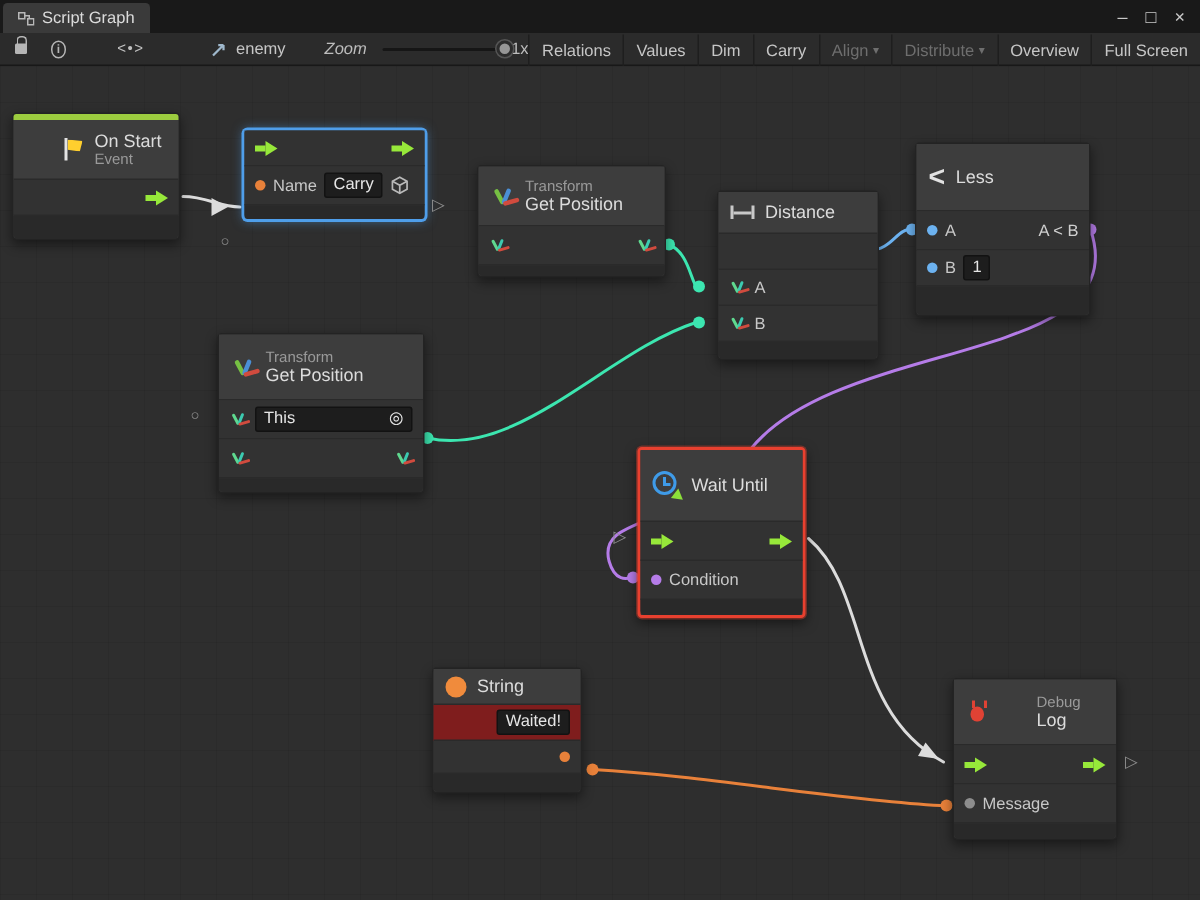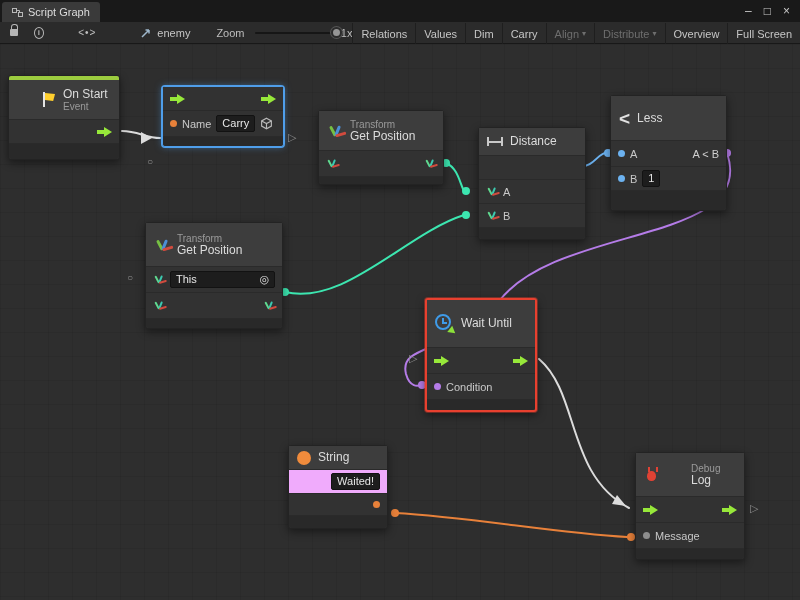--- a/index.html
+++ b/index.html
@@ -19,21 +19,21 @@
   
   #toolbar{position:absolute;left:0;top:22px;width:800px;height:22px;background:#2b2b2b;
            border-bottom:1px solid #181818;display:flex;align-items:center;color:#c6c6c6;font-size:11px;}
   .lock{position:relative;width:9px;height:7px;background:#b5b5b5;border-radius:1px;margin-left:10px;}
   .lock::before{content:"";position:absolute;top:-5px;left:1px;width:5px;height:5px;
                 border:1.5px solid #b5b5b5;border-bottom:none;border-radius:3px 3px 0 0;}
   .info{position:relative;width:12px;height:12px;border:1.5px solid #b5b5b5;border-radius:50%;
         margin-left:16px;color:#b5b5b5;font-size:8px;font-weight:bold;display:flex;align-items:center;justify-content:center;}
   .codeicon{margin-left:34px;color:#c0c0c0;font-size:10px;letter-spacing:1px;}
   .graphname{display:flex;align-items:center;gap:5px;margin-left:44px;}
-  .zoomlabel{margin-left:26px;color:#bdbdbd;}
+  .zoomlabel{margin-left:26px;color:#bdbdbd;font-style:italic;}
   .track{position:relative;width:92px;height:2px;background:#161616;border-radius:1px;margin-left:10px;}
   .knob{position:absolute;left:76px;top:-5px;width:11px;height:11px;border-radius:50%;
         background:#969696;border:2px solid #2c2c2c;box-shadow:0 0 0 1px #555;}
   .zoomval{margin-left:8px;color:#bdbdbd;}
   #tbtns{margin-left:auto;display:flex;height:20px;}
   .tbtn{display:flex;align-items:center;height:22px;padding:0 8px;border-left:1px solid #1e1e1e;
         color:#c6c6c6;white-space:nowrap;cursor:default;}
   .tbtn.dis{color:#6e6e6e;}
   .caret{font-size:8px;margin-left:3px;}
 
@@ -50,21 +50,21 @@
         box-shadow:0 3px 8px rgba(0,0,0,.45);font-size:11px;color:#c8c8c8;}
   .node.sel{box-shadow:0 0 0 1px #4f9eea,0 0 7px rgba(79,158,234,.55);border-color:#4f9eea;}
   .node.hl{border:2px solid #e8402f;box-shadow:0 0 0 1px rgba(232,64,47,.4),0 3px 8px rgba(0,0,0,.5);}
   .strip{height:4px;background:#9ccc3f;border-radius:2px 2px 0 0;}
   .hdr{display:flex;align-items:center;gap:7px;padding:0 8px;background:#3d3d3d;
        border-bottom:1px solid #2a2a2a;}
   .cat{font-size:10px;color:#9a9a9a;line-height:11px;white-space:nowrap;}
   .ttl{font-size:12px;color:#dcdcdc;line-height:13px;white-space:nowrap;}
   .row{display:flex;align-items:center;gap:5px;padding:0 7px;background:#323232;
        border-bottom:1px solid #2a2a2a;}
-  .frow{background:#f0abfc;border-bottom:1px solid #2a2a2a;display:flex;align-items:center;padding:0 7px;}
+  .frow{background:#7f1d1d;border-bottom:1px solid #2a2a2a;display:flex;align-items:center;padding:0 7px;}
   .footer{background:#292929;border-radius:0 0 3px 3px;}
   .sb{display:flex;justify-content:space-between;}
   .fld{background:#1d1d1d;border:1px solid #121212;border-radius:2px;padding:1px 5px;
        color:#e6e6e6;font-size:11px;line-height:13px;display:flex;align-items:center;gap:4px;}
   .pd{width:7px;height:7px;border-radius:50%;flex:0 0 auto;}
   .pd.or{background:#e8813a;} .pd.bl{background:#6cb2f0;} .pd.pu{background:#b57ce8;} .pd.gy{background:#8d8d8d;}
 
   
   .fa{position:relative;width:15px;height:10px;flex:0 0 auto;}
   .fa::before{content:"";position:absolute;left:0;top:3px;width:7px;height:4px;background:#97e83a;}

